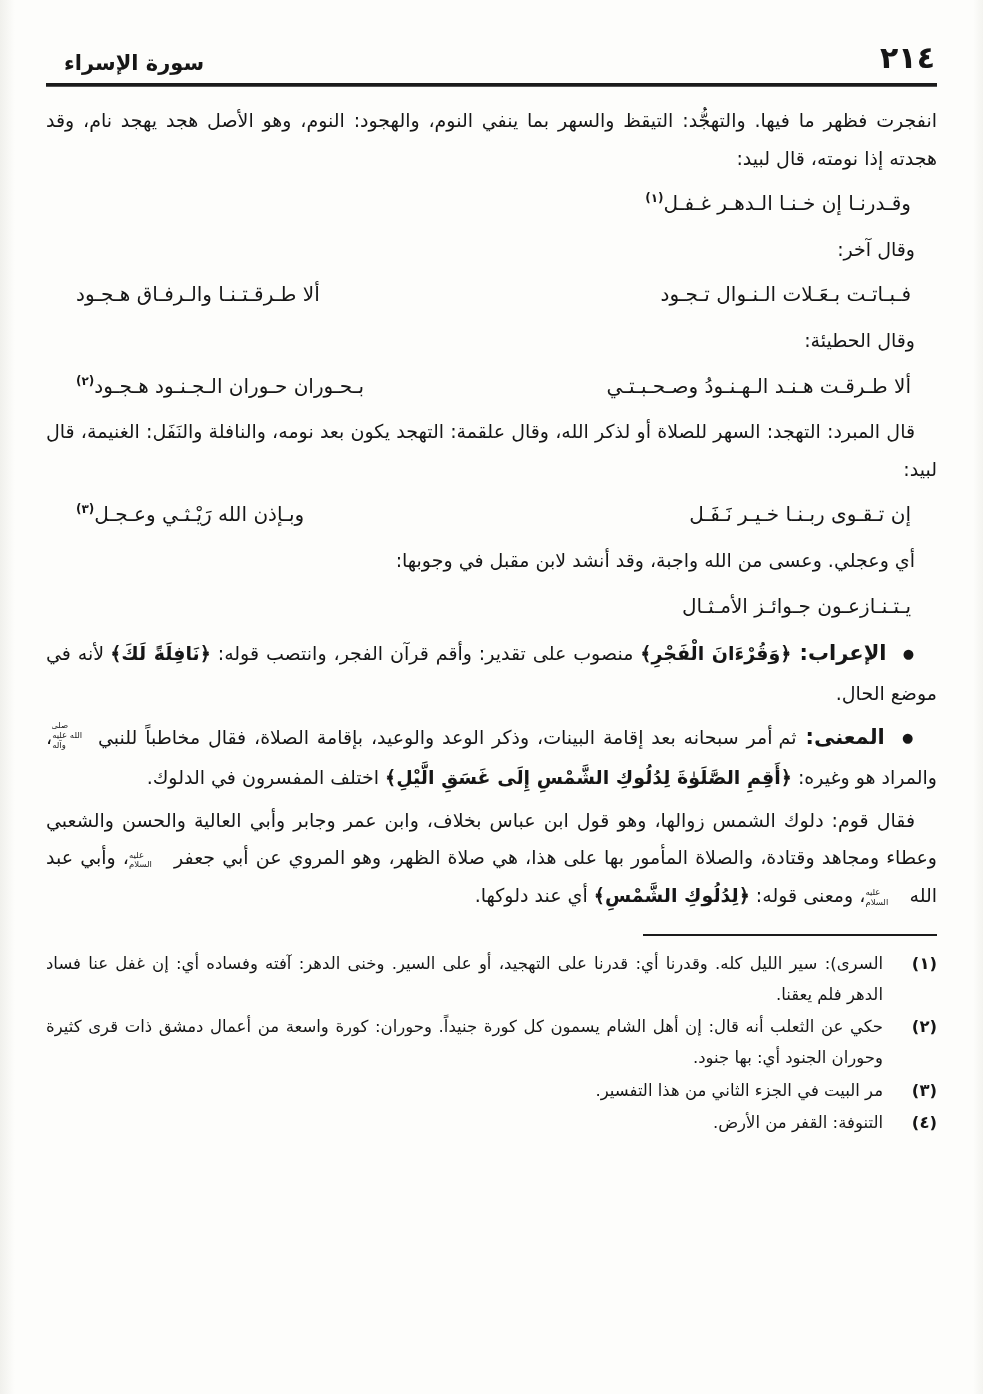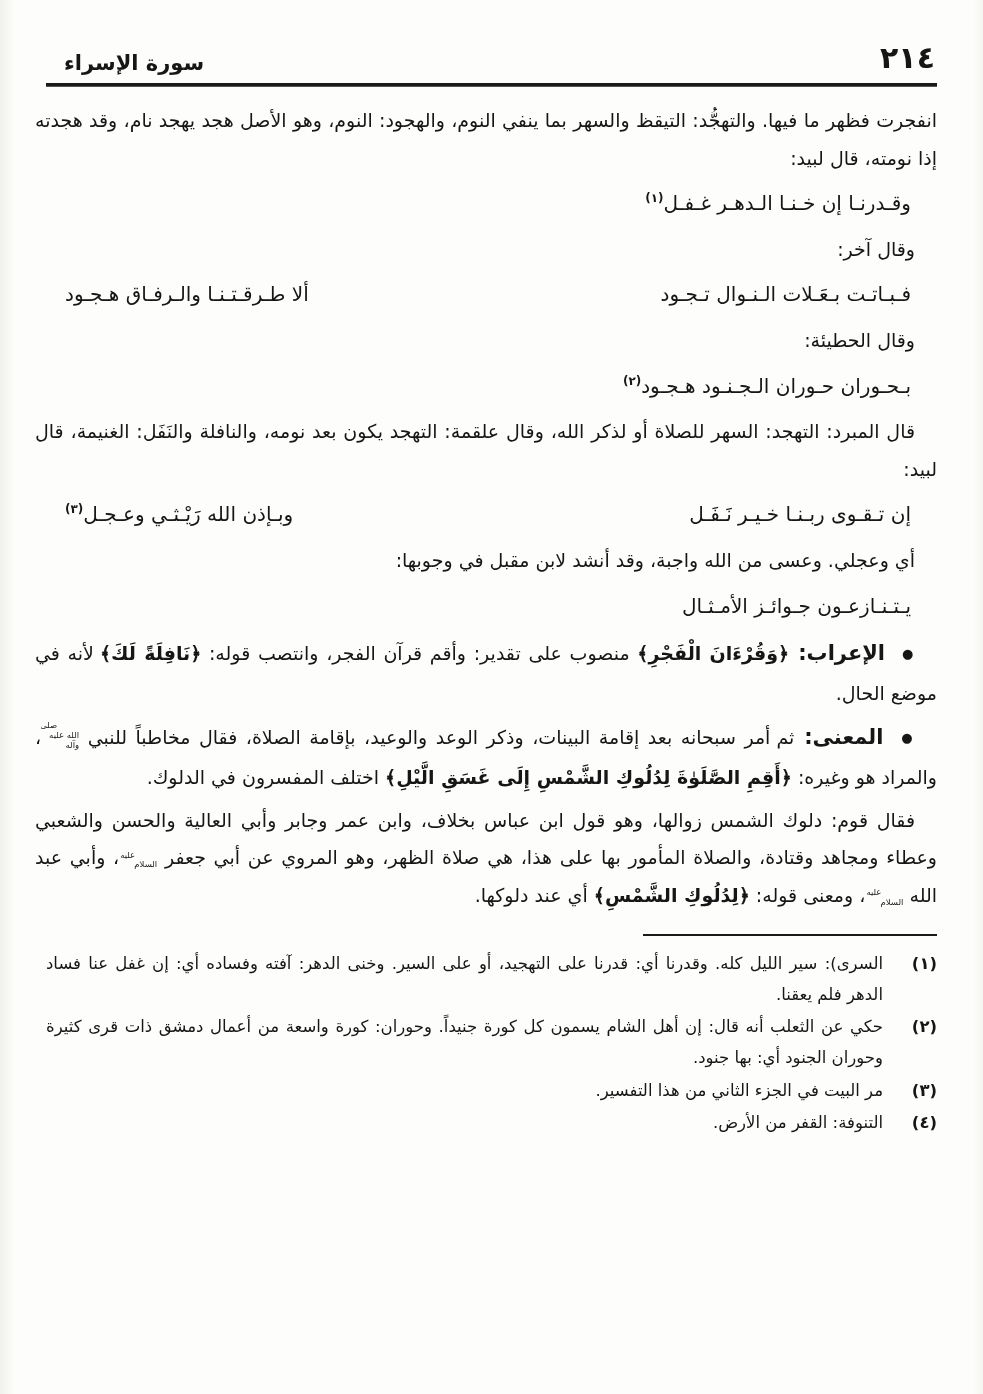--- a/index.html
+++ b/index.html
@@ -13,32 +13,32 @@
     direction:rtl;
     overflow:hidden;
     box-sizing:border-box;
   }
   
   .header{display:flex;justify-content:space-between;align-items:flex-end;padding:40px 48px 4px 64px;}
   .page-number{font-size:30px;font-weight:bold;letter-spacing:1px;text-align:center;}
   .surah-title{font-size:21px;font-weight:bold;text-align:center;}
   .header-rule{margin:4px 46px 0 46px;height:3px;background:#1b1b1b;border-bottom:1px solid #555;}
   
-  .content{padding:10px 46px 0 35px;font-size:19px;line-height:1.98;}
+  .content{padding:10px 46px 0 46px;font-size:19px;line-height:1.98;}
   .para{text-align:justify;margin:5px 0;}
   .para.indent{text-indent:22px;}
   .verse{display:flex;justify-content:space-between;align-items:baseline;gap:30px;margin:7px 0;padding:0 26px 0 30px;font-size:20px;}
   .hemistich{white-space:nowrap;}
   .seg-b{font-weight:bold;font-size:21px;}
   .seg-q{font-weight:bold;}
   .seg-bullet{font-size:13px;vertical-align:2px;margin-left:8px;}
   .seg-sup{font-size:12px;position:relative;top:-8px;font-weight:bold;}
   .seg-hon{
     display:inline-block;width:38px;max-height:30px;overflow:hidden;
-    font-size:8.5px;line-height:1.15;text-align:right;vertical-align:-6px;
+    font-size:8.5px;line-height:1.15;text-align:left;vertical-align:-6px;
     color:#1d1d1d;
   }
   
   .fn-sep{width:294px;height:2px;background:#1b1b1b;margin:20px 0 12px auto;margin-right:0;margin-left:auto;}
   .fn-sep-wrap{padding:0 46px;}
   .footnotes{padding:0 46px;font-size:16.5px;line-height:1.88;}
   .fn-item{display:flex;gap:12px;margin:1px 0;}
   .fn-num{min-width:42px;flex:0 0 auto;font-weight:bold;}
   .fn-text{flex:1;text-align:justify;}
 </style>
@@ -59,20 +59,21 @@
         <div class="verse">
           <div class="hemistich"><span class="seg-text">وقـدرنـا إن خـنـا الـدهـر غـفـل</span><span class="seg-sup">(١)</span></div>
         </div>
         <div class="para indent"><span class="seg-text">وقال آخر:</span></div>
         <div class="verse">
           <div class="hemistich"><span class="seg-text">فـبـاتـت بـعَـلات الـنـوال تـجـود</span></div>
           <div class="hemistich"><span class="seg-text">ألا طـرقـتـنـا والـرفـاق هـجـود</span></div>
         </div>
         <div class="para indent"><span class="seg-text">وقال الحطيئة:</span></div>
         <div class="verse">
+          <div class="hemistich"><span class="seg-text">ألا طـرقـت هـنـد الـهـنـودُ وصـحـبـتـي</span></div>
           <div class="hemistich"><span class="seg-text">بـحـوران حـوران الـجـنـود هـجـود</span><span class="seg-sup">(٢)</span></div>
         </div>
         <div class="para indent"><span class="seg-text">قال المبرد: التهجد: السهر للصلاة أو لذكر الله، وقال علقمة: التهجد يكون بعد نومه، والنافلة والنَفَل: الغنيمة، قال لبيد:</span></div>
         <div class="verse">
           <div class="hemistich"><span class="seg-text">إن تـقـوى ربـنـا خـيـر نَـفَـل</span></div>
           <div class="hemistich"><span class="seg-text">وبـإذن الله رَيْـثـي وعـجـل</span><span class="seg-sup">(٣)</span></div>
         </div>
         <div class="para indent"><span class="seg-text">أي وعجلي. وعسى من الله واجبة، وقد أنشد لابن مقبل في وجوبها:</span></div>
         <div class="verse">
           <div class="hemistich"><span class="seg-text">يـتـنـازعـون جـوائـز الأمـثـال</span></div>

